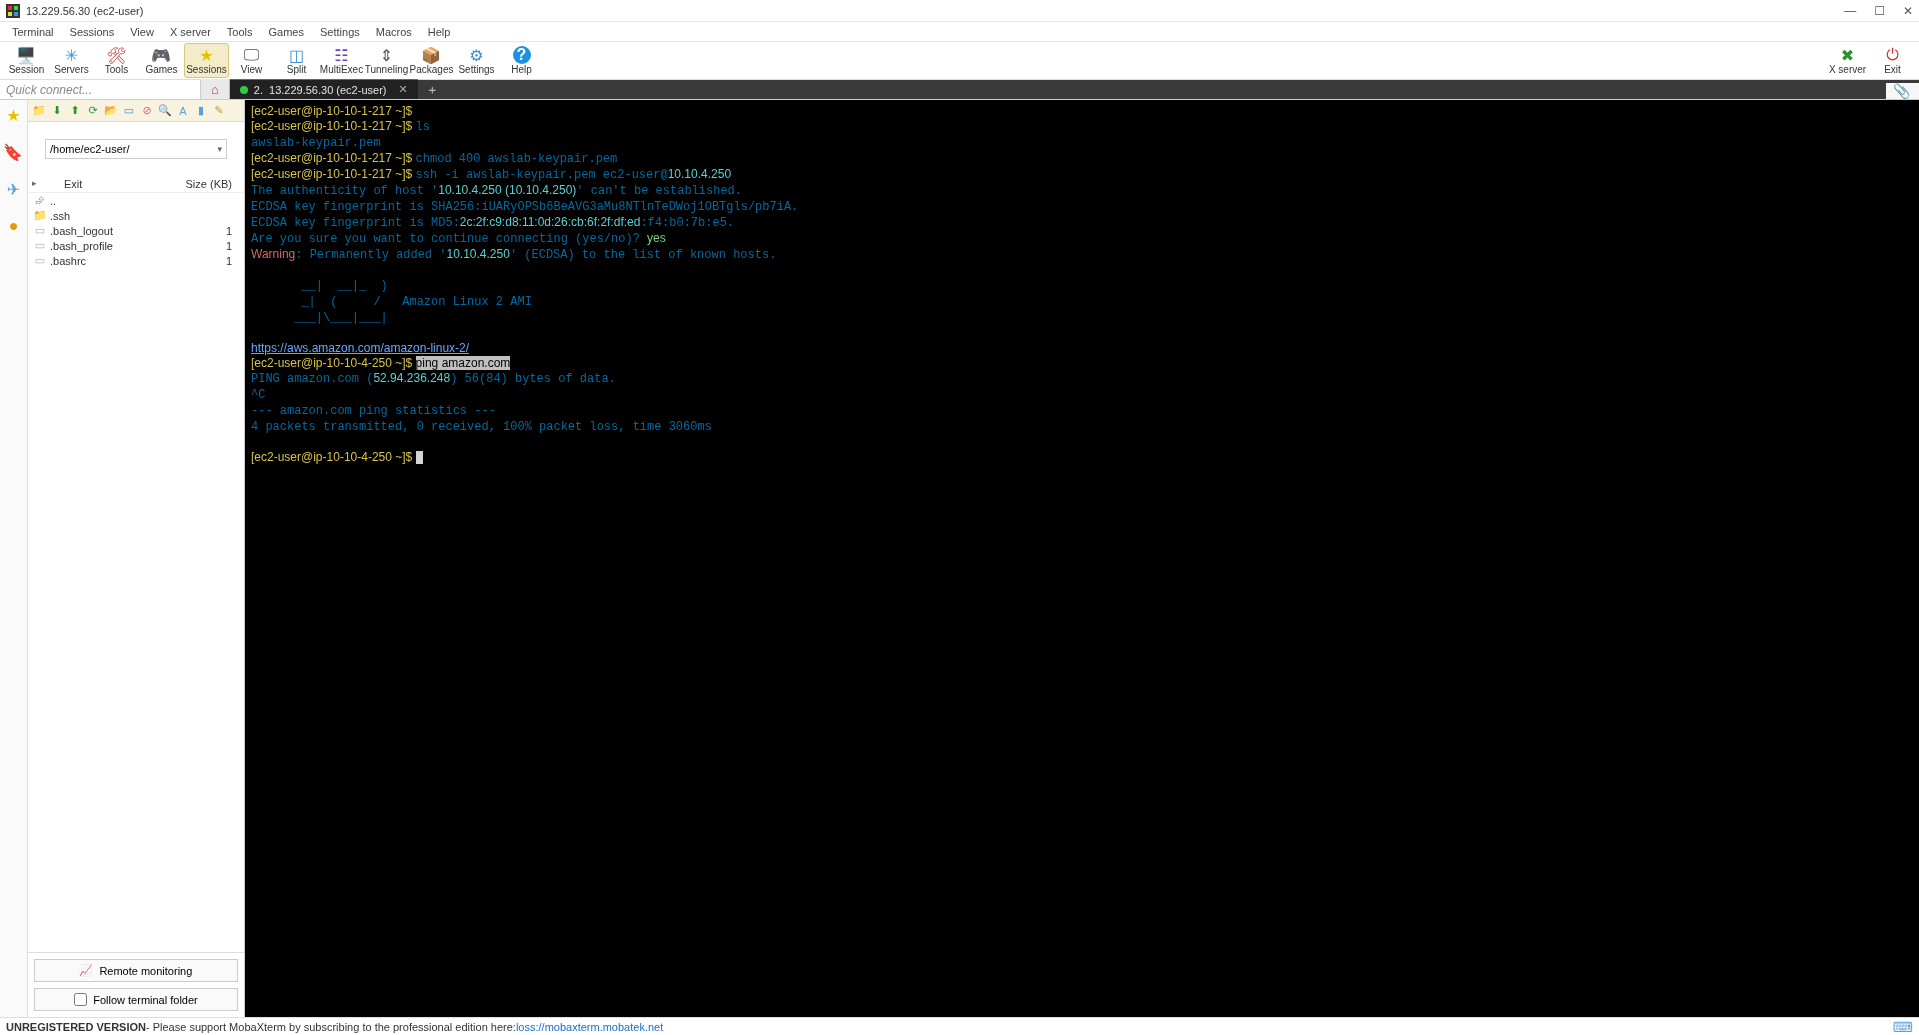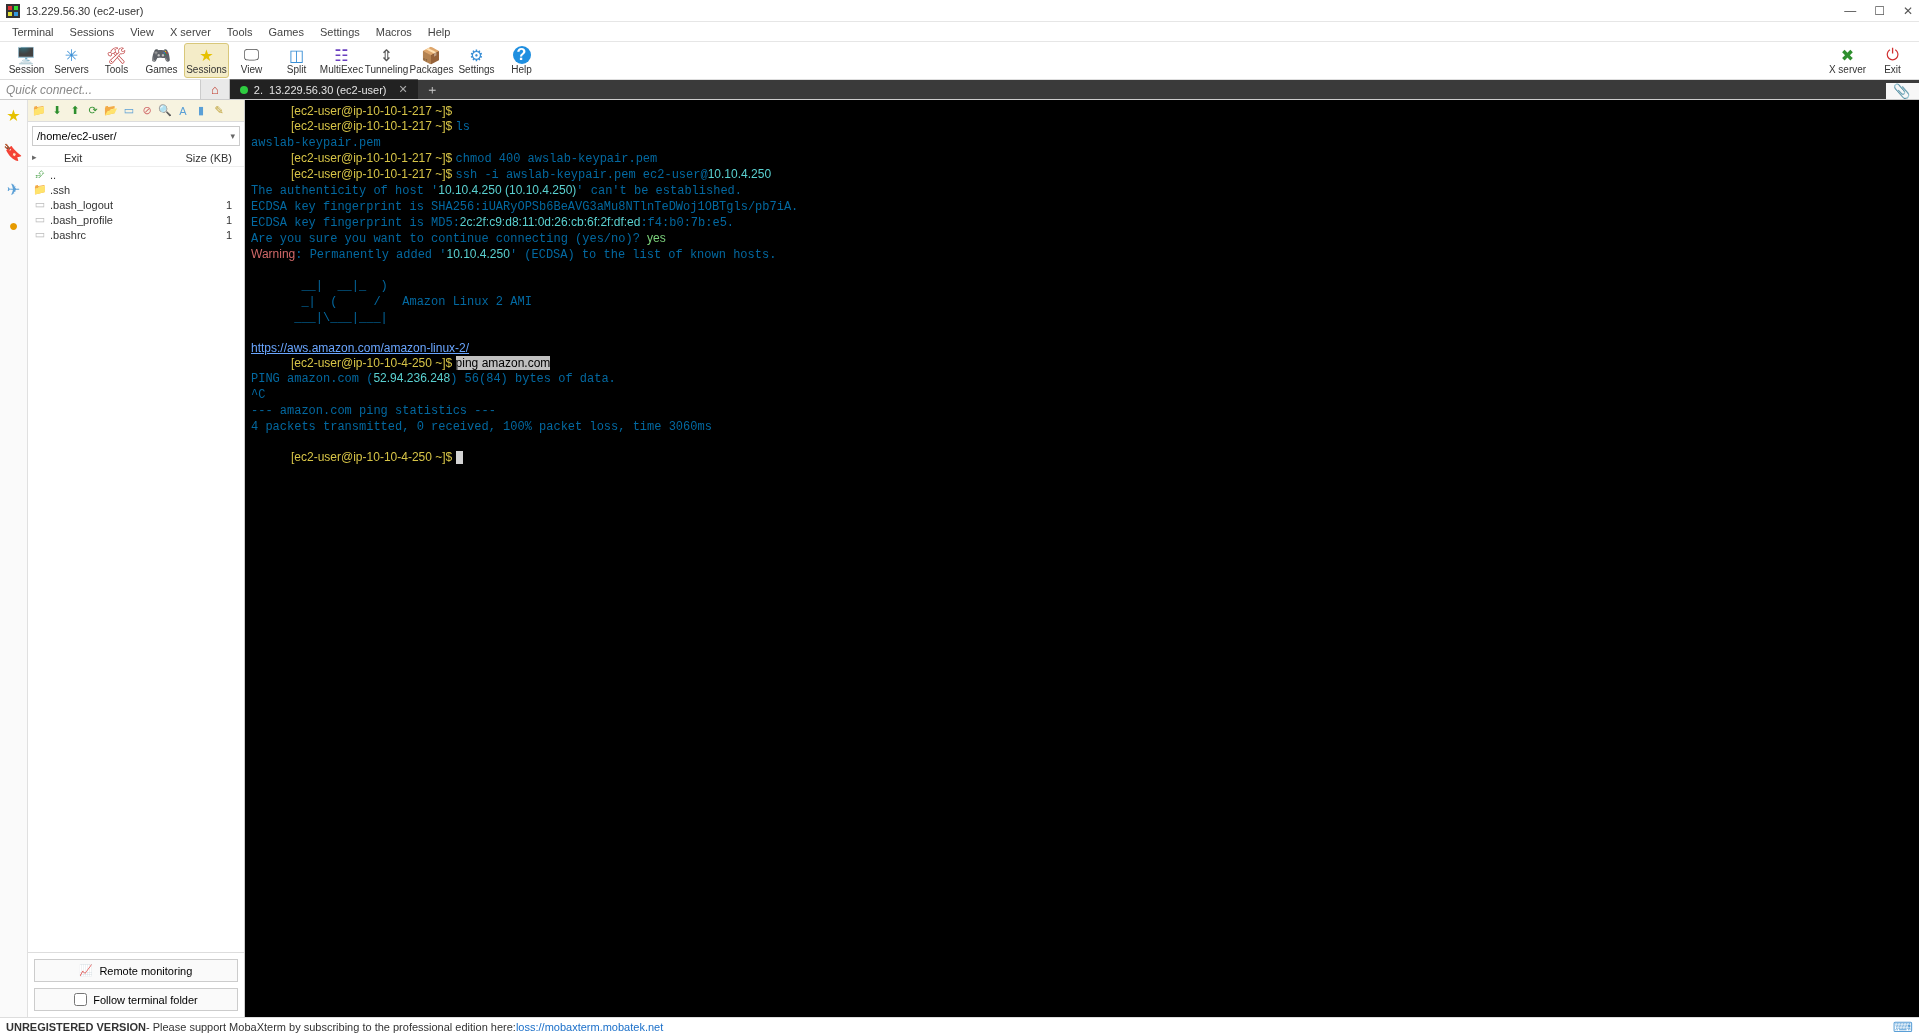--- a/index.html
+++ b/index.html
@@ -36,38 +36,38 @@
 
 
 .main { position:absolute; top:100px; left:0; right:0; bottom:18px; display:flex;}
 .sidebar-strip { width:28px; background:#fafafa; border-right:1px solid #e0e0e0; display:flex; flex-direction:column; align-items:center; padding-top:6px; gap:18px;}
 .sidebar-strip span { font-size:16px; }
 
 
 .leftpanel { width:217px; background:#fff; border-right:1px solid #ccc; display:flex; flex-direction:column;}
 .mini-tb { height:22px; background:#f7f3e0; border-bottom:1px solid #ddd; display:flex; align-items:center; padding:0 4px; gap:4px;}
 .mini-tb span { width:14px; height:14px; display:inline-flex; align-items:center; justify-content:center; font-size:11px;}
-.pathbar { height:20px; border:1px solid #ccc; margin:4px; font-size:11px; padding:1px 4px; display:flex; align-items:center; background:#fff;}
+.pathbar { height:20px; border:1px solid #ccc; margin:17px; font-size:11px; padding:1px 4px; display:flex; align-items:center; background:#fff;}
 .pathbar .dd { margin-left:auto; color:#666; font-size:9px;}
 .filehdr { display:flex; font-size:11px; color:#333; background:#fff; border-bottom:1px solid #eee; padding:2px 4px;}
 .filehdr .c1 { flex:1; padding-left:20px;} .filehdr .c2 { width:55px; text-align:right; padding-right:8px;}
 .filelist { flex:1; overflow:auto; font-size:11px;}
 .frow { display:flex; align-items:center; padding:1px 4px; }
 .frow .ficon { width:16px; text-align:center; font-size:11px; color:#d9b84a;}
 .frow .ficon.up { color:#4aa24a;}
 .frow .fname { flex:1; padding-left:2px; color:#333;}
 .frow .fsize { width:55px; text-align:right; padding-right:8px; color:#333;}
 .leftbtns { border-top:1px solid #ddd; padding:6px; display:flex; flex-direction:column; gap:6px;}
 .lbtn { border:1px solid #ccc; background:#fafafa; font-size:11px; padding:4px; display:flex; align-items:center; justify-content:center; gap:6px;}
 .lbtn input { margin:0;}
 
 
 .terminal { flex:1; background:#000; color:#ddd; font-family:"Consolas","Courier New",monospace; font-size:12px; line-height:15px; padding:4px 6px; white-space:pre; overflow:auto;}
 .terminal .pr  { color:#0369a1;font-family:Liberation Mono, monospace;}
-.terminal .yl  { color:#d7c447;margin-left:40px;}
+.terminal .yl  { color:#d7c447;}
 .terminal .cy  { color:#5ad1d1;}
 .terminal .rd  { color:#d06868;}
 .terminal .gr  { color:#7bd17b;}
 .terminal .bl  { color:#6aa6ff; text-decoration:underline;}
 .terminal .sel { background:#c0c0c0; color:#000;}
 .terminal .cursor { display:inline-block; width:7px; height:13px; background:#d4d4d4; vertical-align:text-bottom;}
 
 
 .statusbar { position:absolute; left:0; right:0; bottom:0; height:18px; background:#fff; border-top:1px solid #ddd; font-size:11px; display:flex; align-items:center; padding:0 6px; color:#333;margin-top:9px;}
 .statusbar a { color:#1a6fc9; text-decoration:none;}

